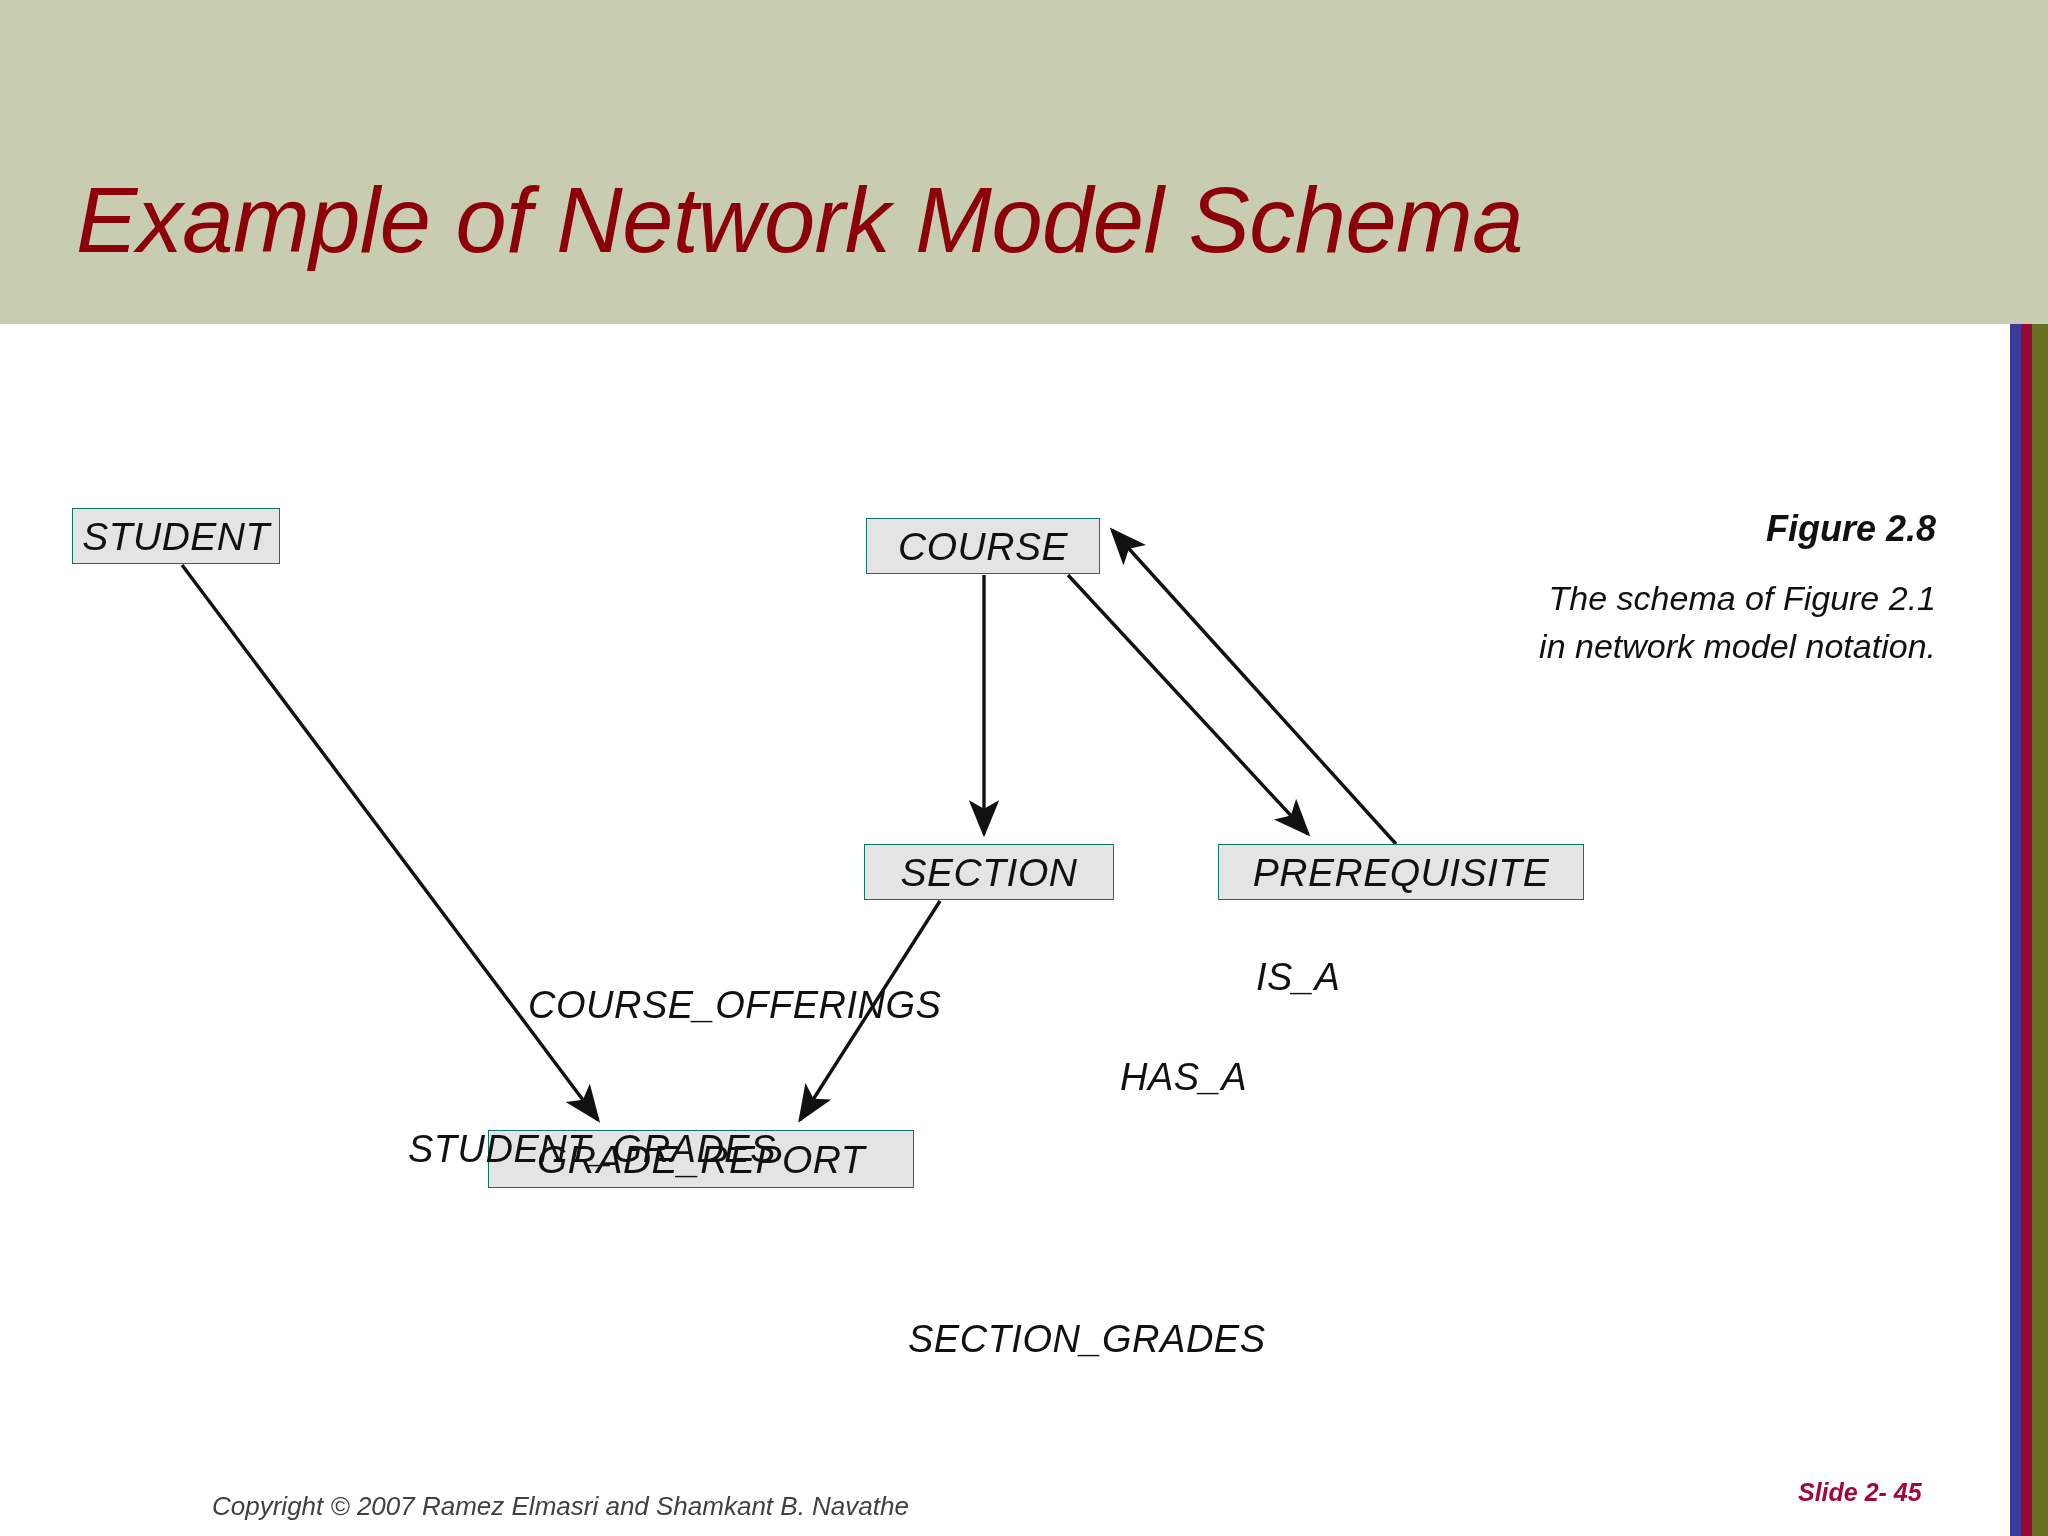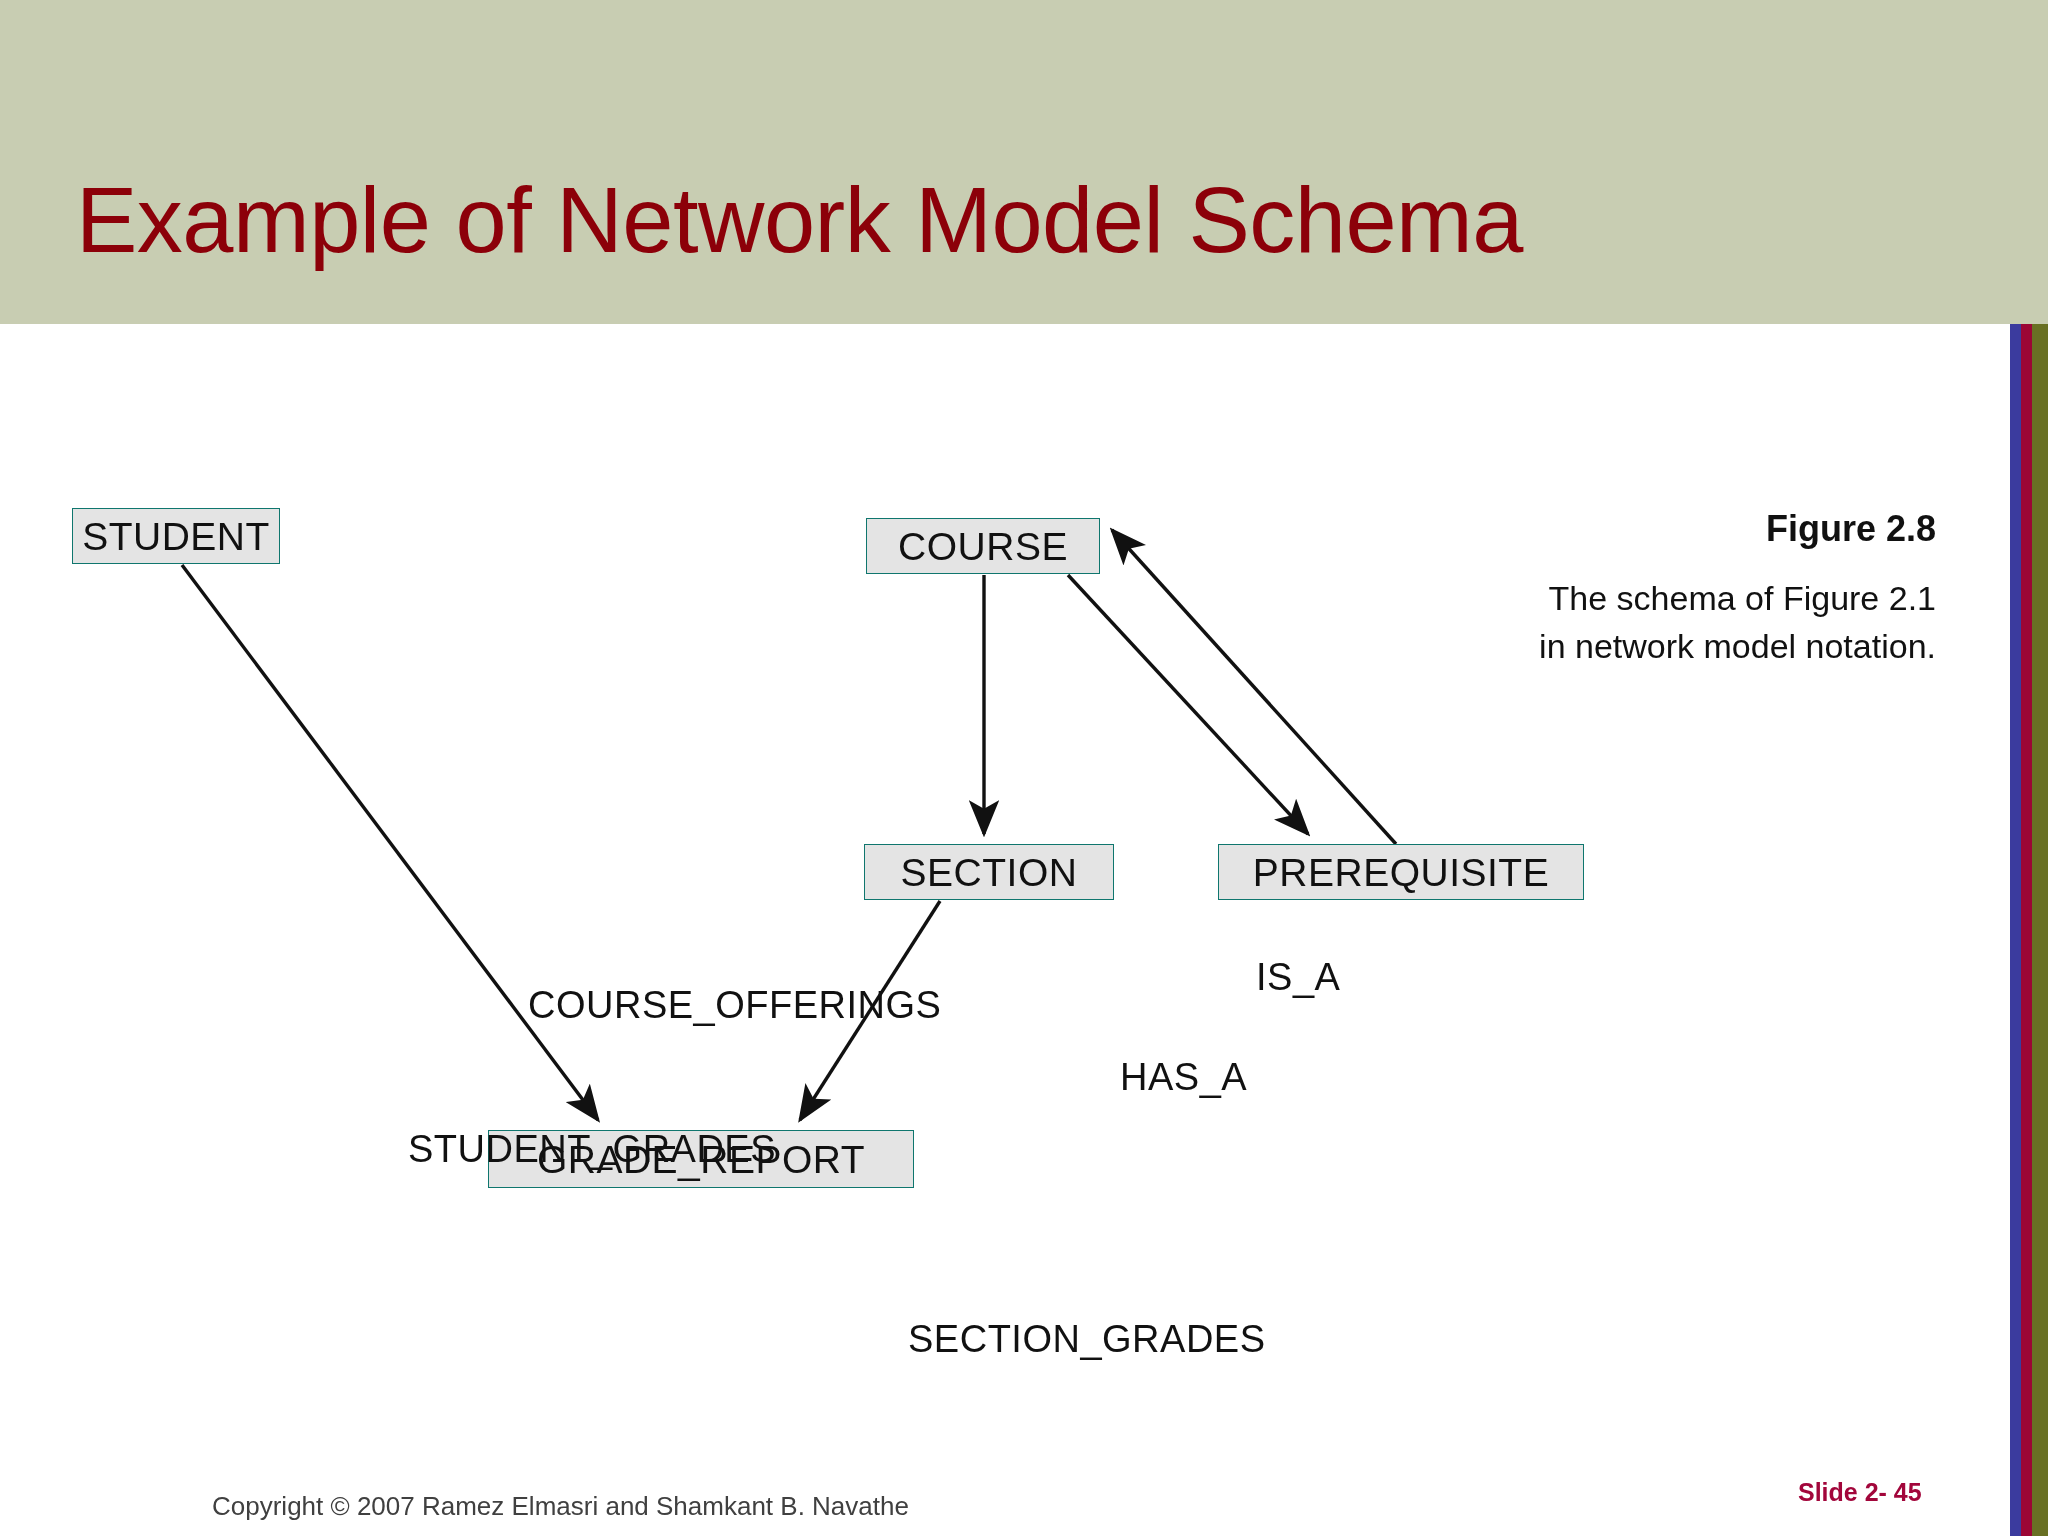--- a/index.html
+++ b/index.html
@@ -7,20 +7,21 @@
     padding: 0;
     background: #ffffff;
   }
   #slide {
     position: relative;
     width: 2048px;
     height: 1536px;
     background: #ffffff;
     overflow: hidden;
     font-family: "Liberation Sans", sans-serif;
+    font-style: italic;
   }
 
   
   #header-band {
     position: absolute;
     left: 0;
     top: 0;
     width: 2048px;
     height: 324px;
     background: #c8cdb2;

